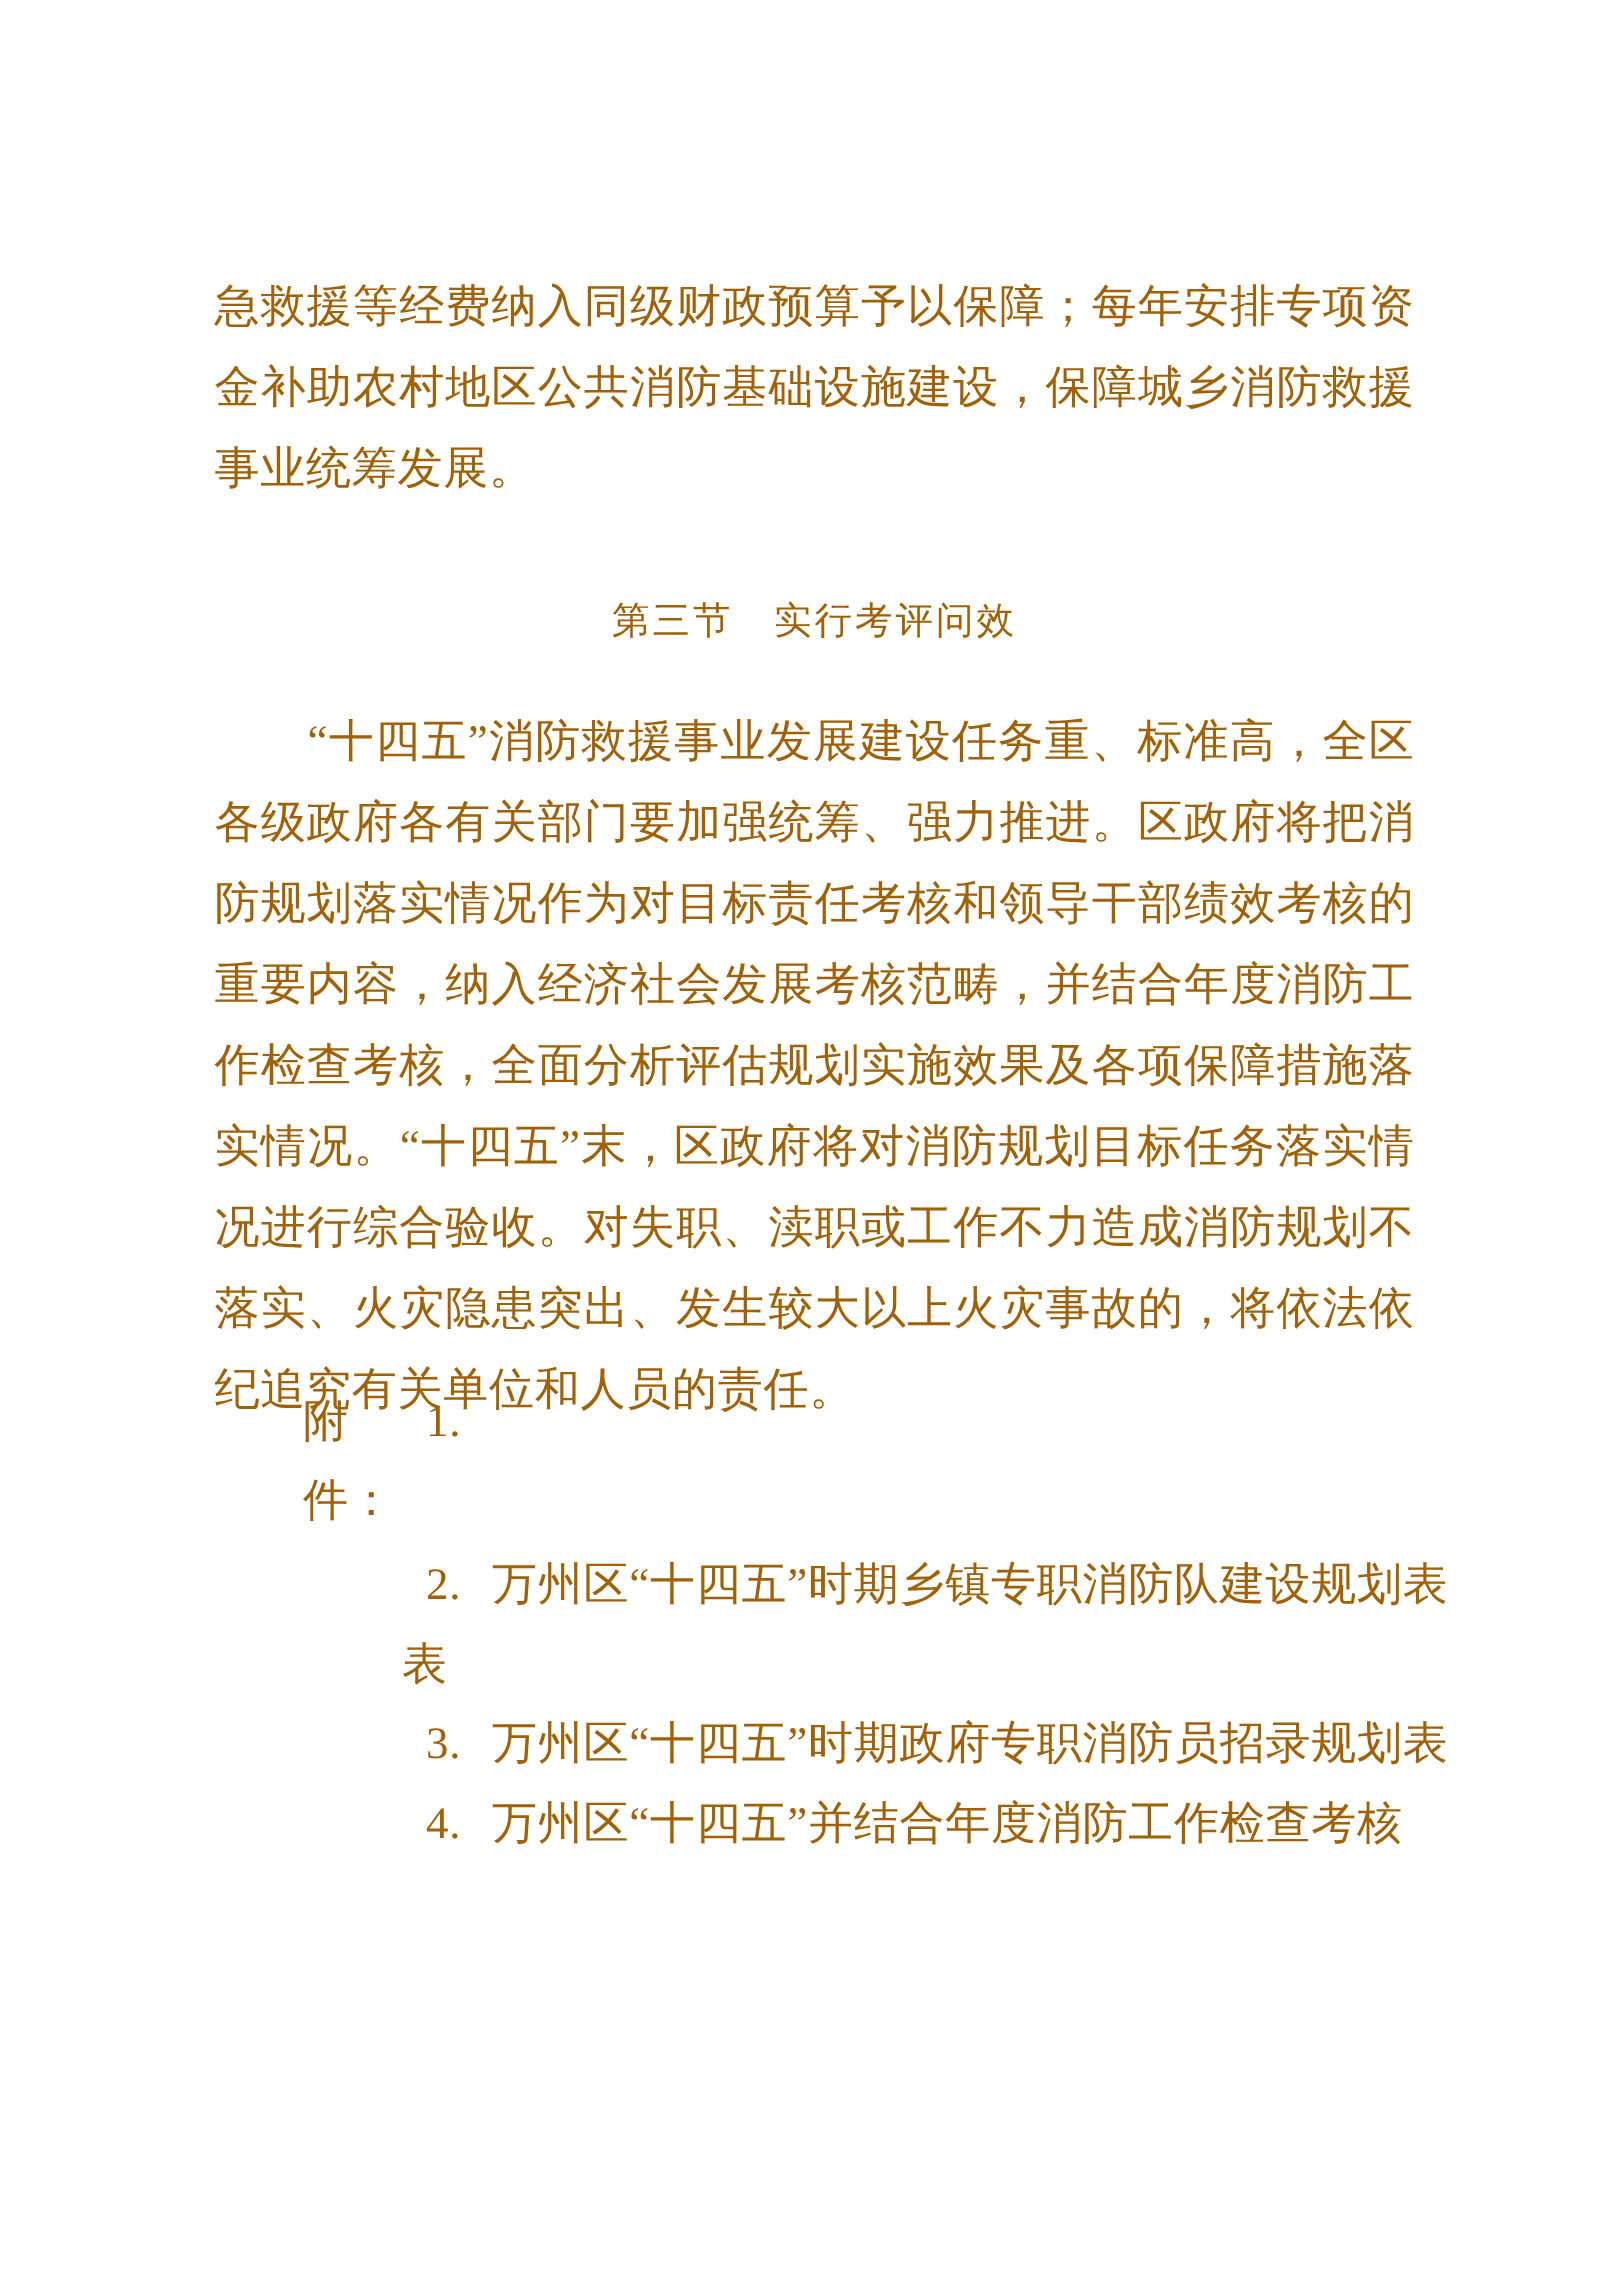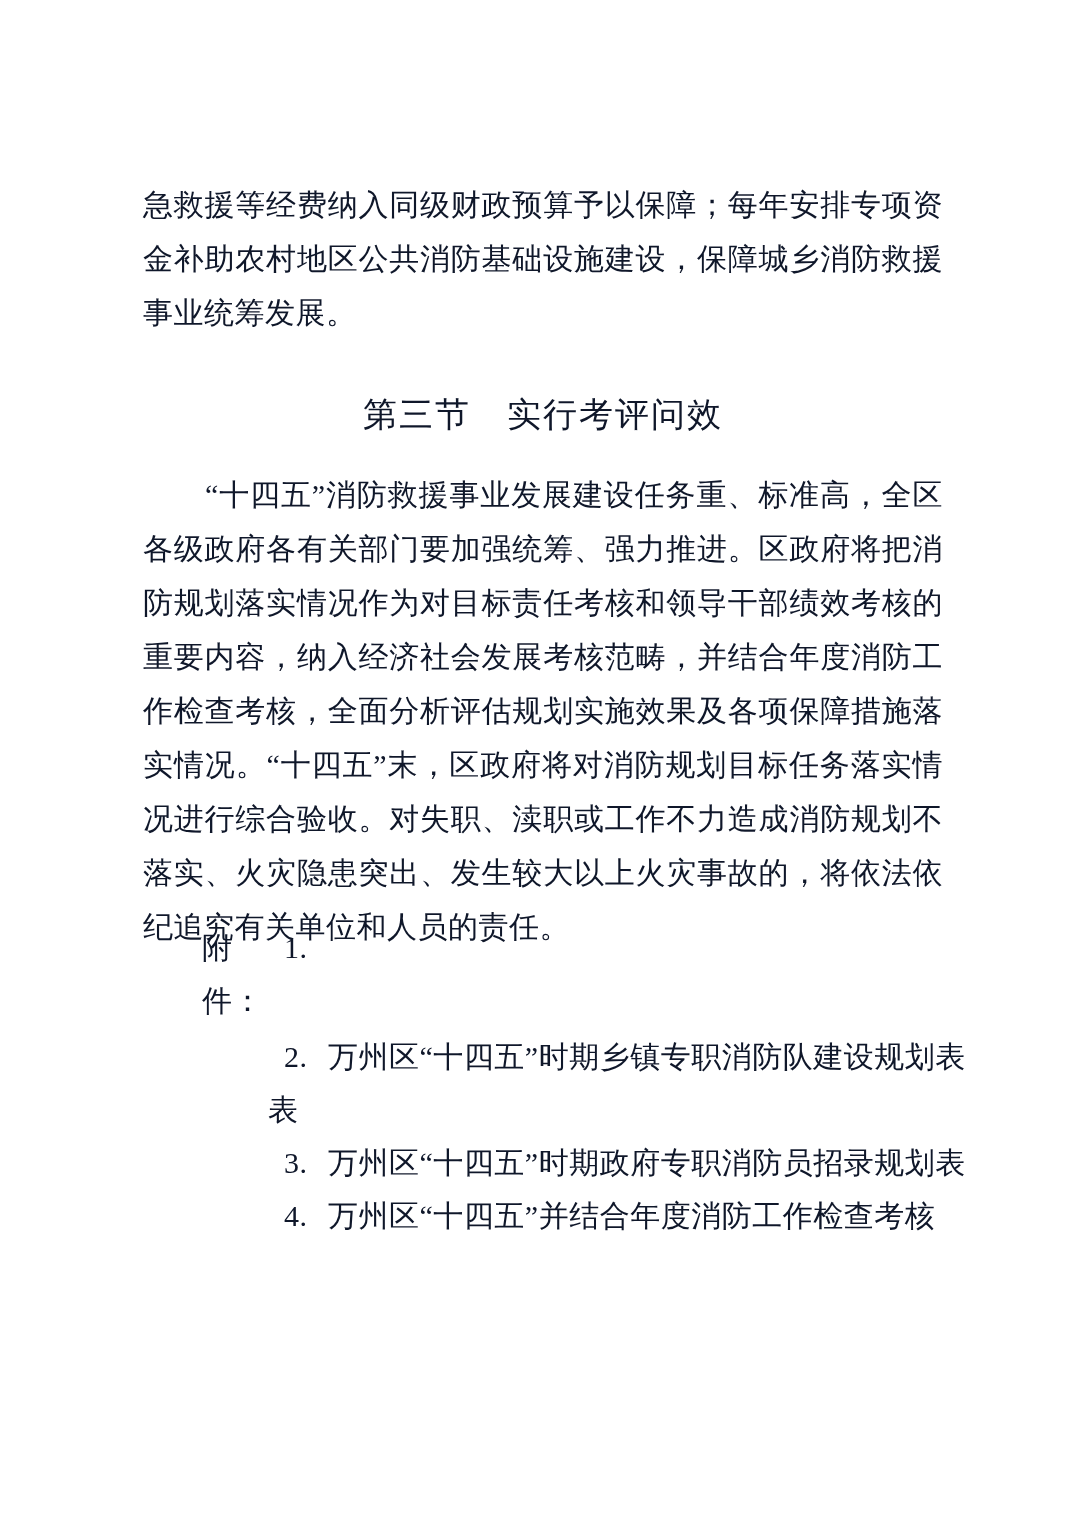--- a/index.html
+++ b/index.html
@@ -1,41 +1,41 @@
 <!DOCTYPE html>
 <html><head>
 <meta charset="utf-8">
 <style>
   html, body { margin: 0; padding: 0; background: #ffffff; }
   .page {
     position: relative;
     width: 1074px;
     height: 1246px;
     background: #ffffff;
-    color: #0f172a;
+    color: #a16207;
     font-family: "Liberation Serif", "DejaVu Serif", serif;
     overflow: hidden;
   }
   .para {
     position: absolute;
     left: 143px;
     width: 800px;
     font-size: 30px;
     line-height: 54px;
     letter-spacing: 0.5px;
     text-align: justify;
     word-break: break-all;
   }
   .para-continuation { top: 178px; }
   .section-heading {
     position: absolute;
     left: 143px;
     width: 800px;
     top: 392px;
-    font-size: 34px;
+    font-size: 25px;
     line-height: 46px;
     text-align: center;
     letter-spacing: 2px;
   }
   .body-paragraph { top: 468px; text-indent: 62px; }
   .attachments {
     position: absolute;
     left: 143px;
     top: 921px;
     width: 880px;

